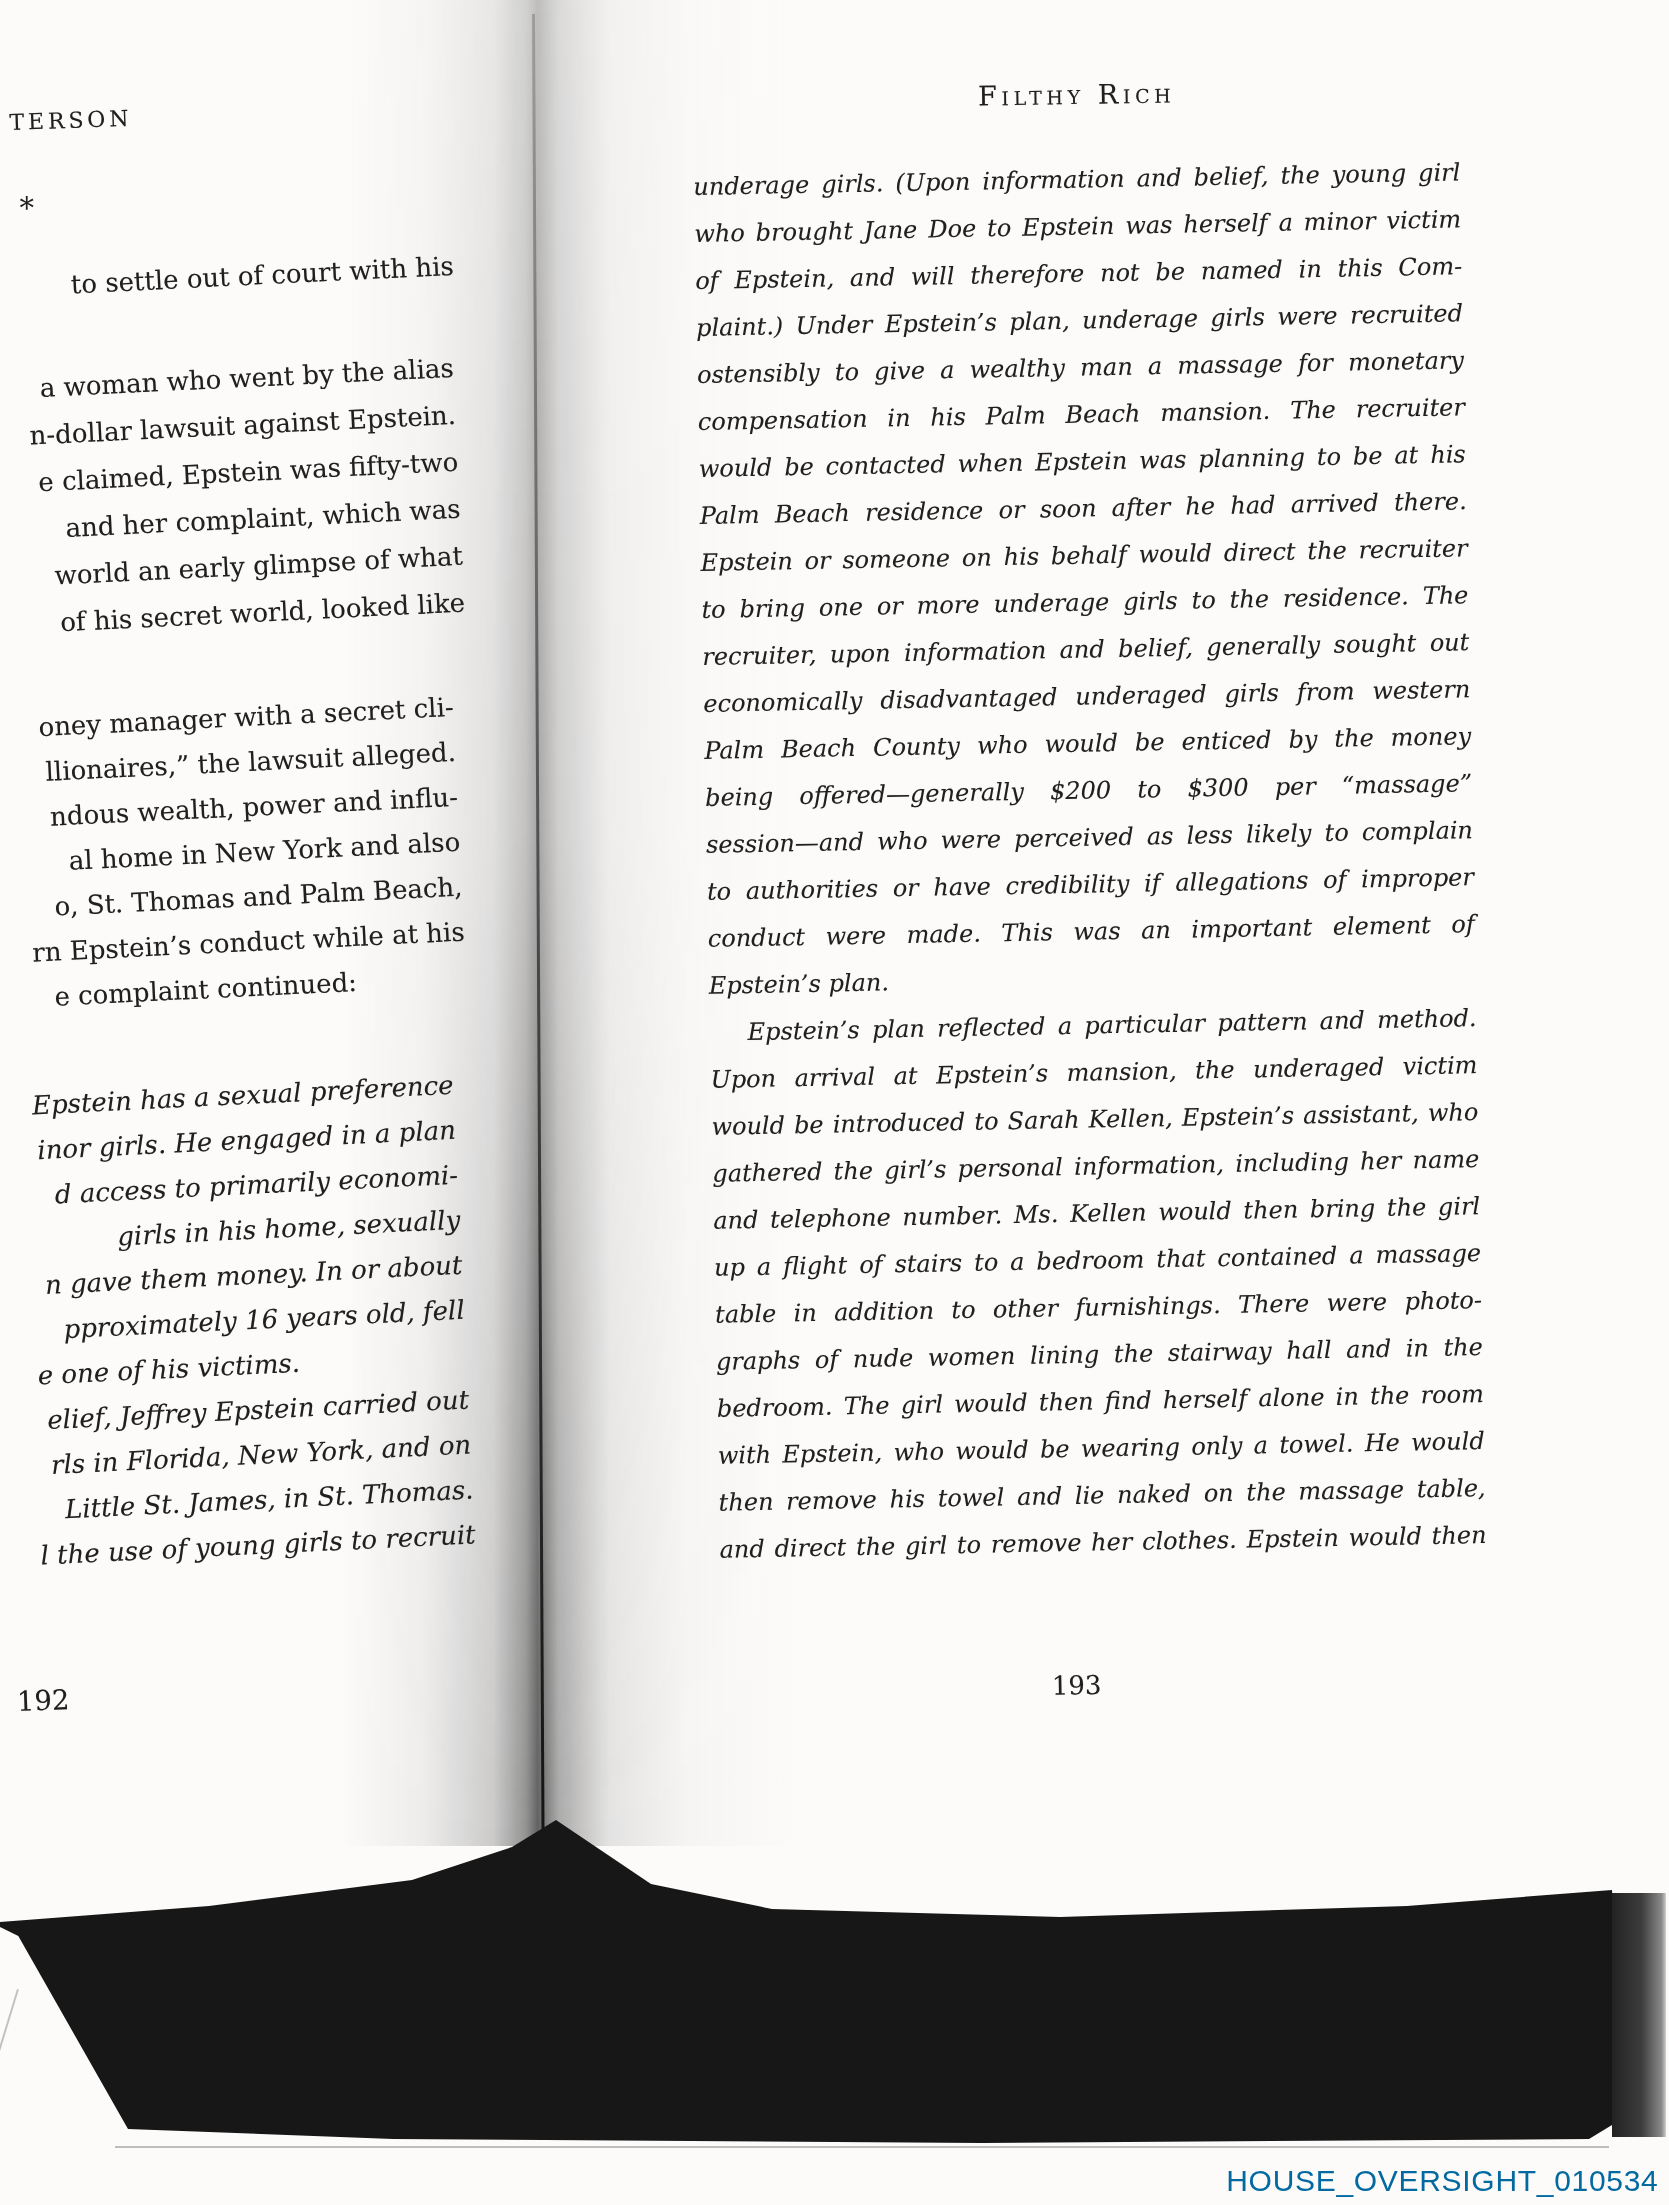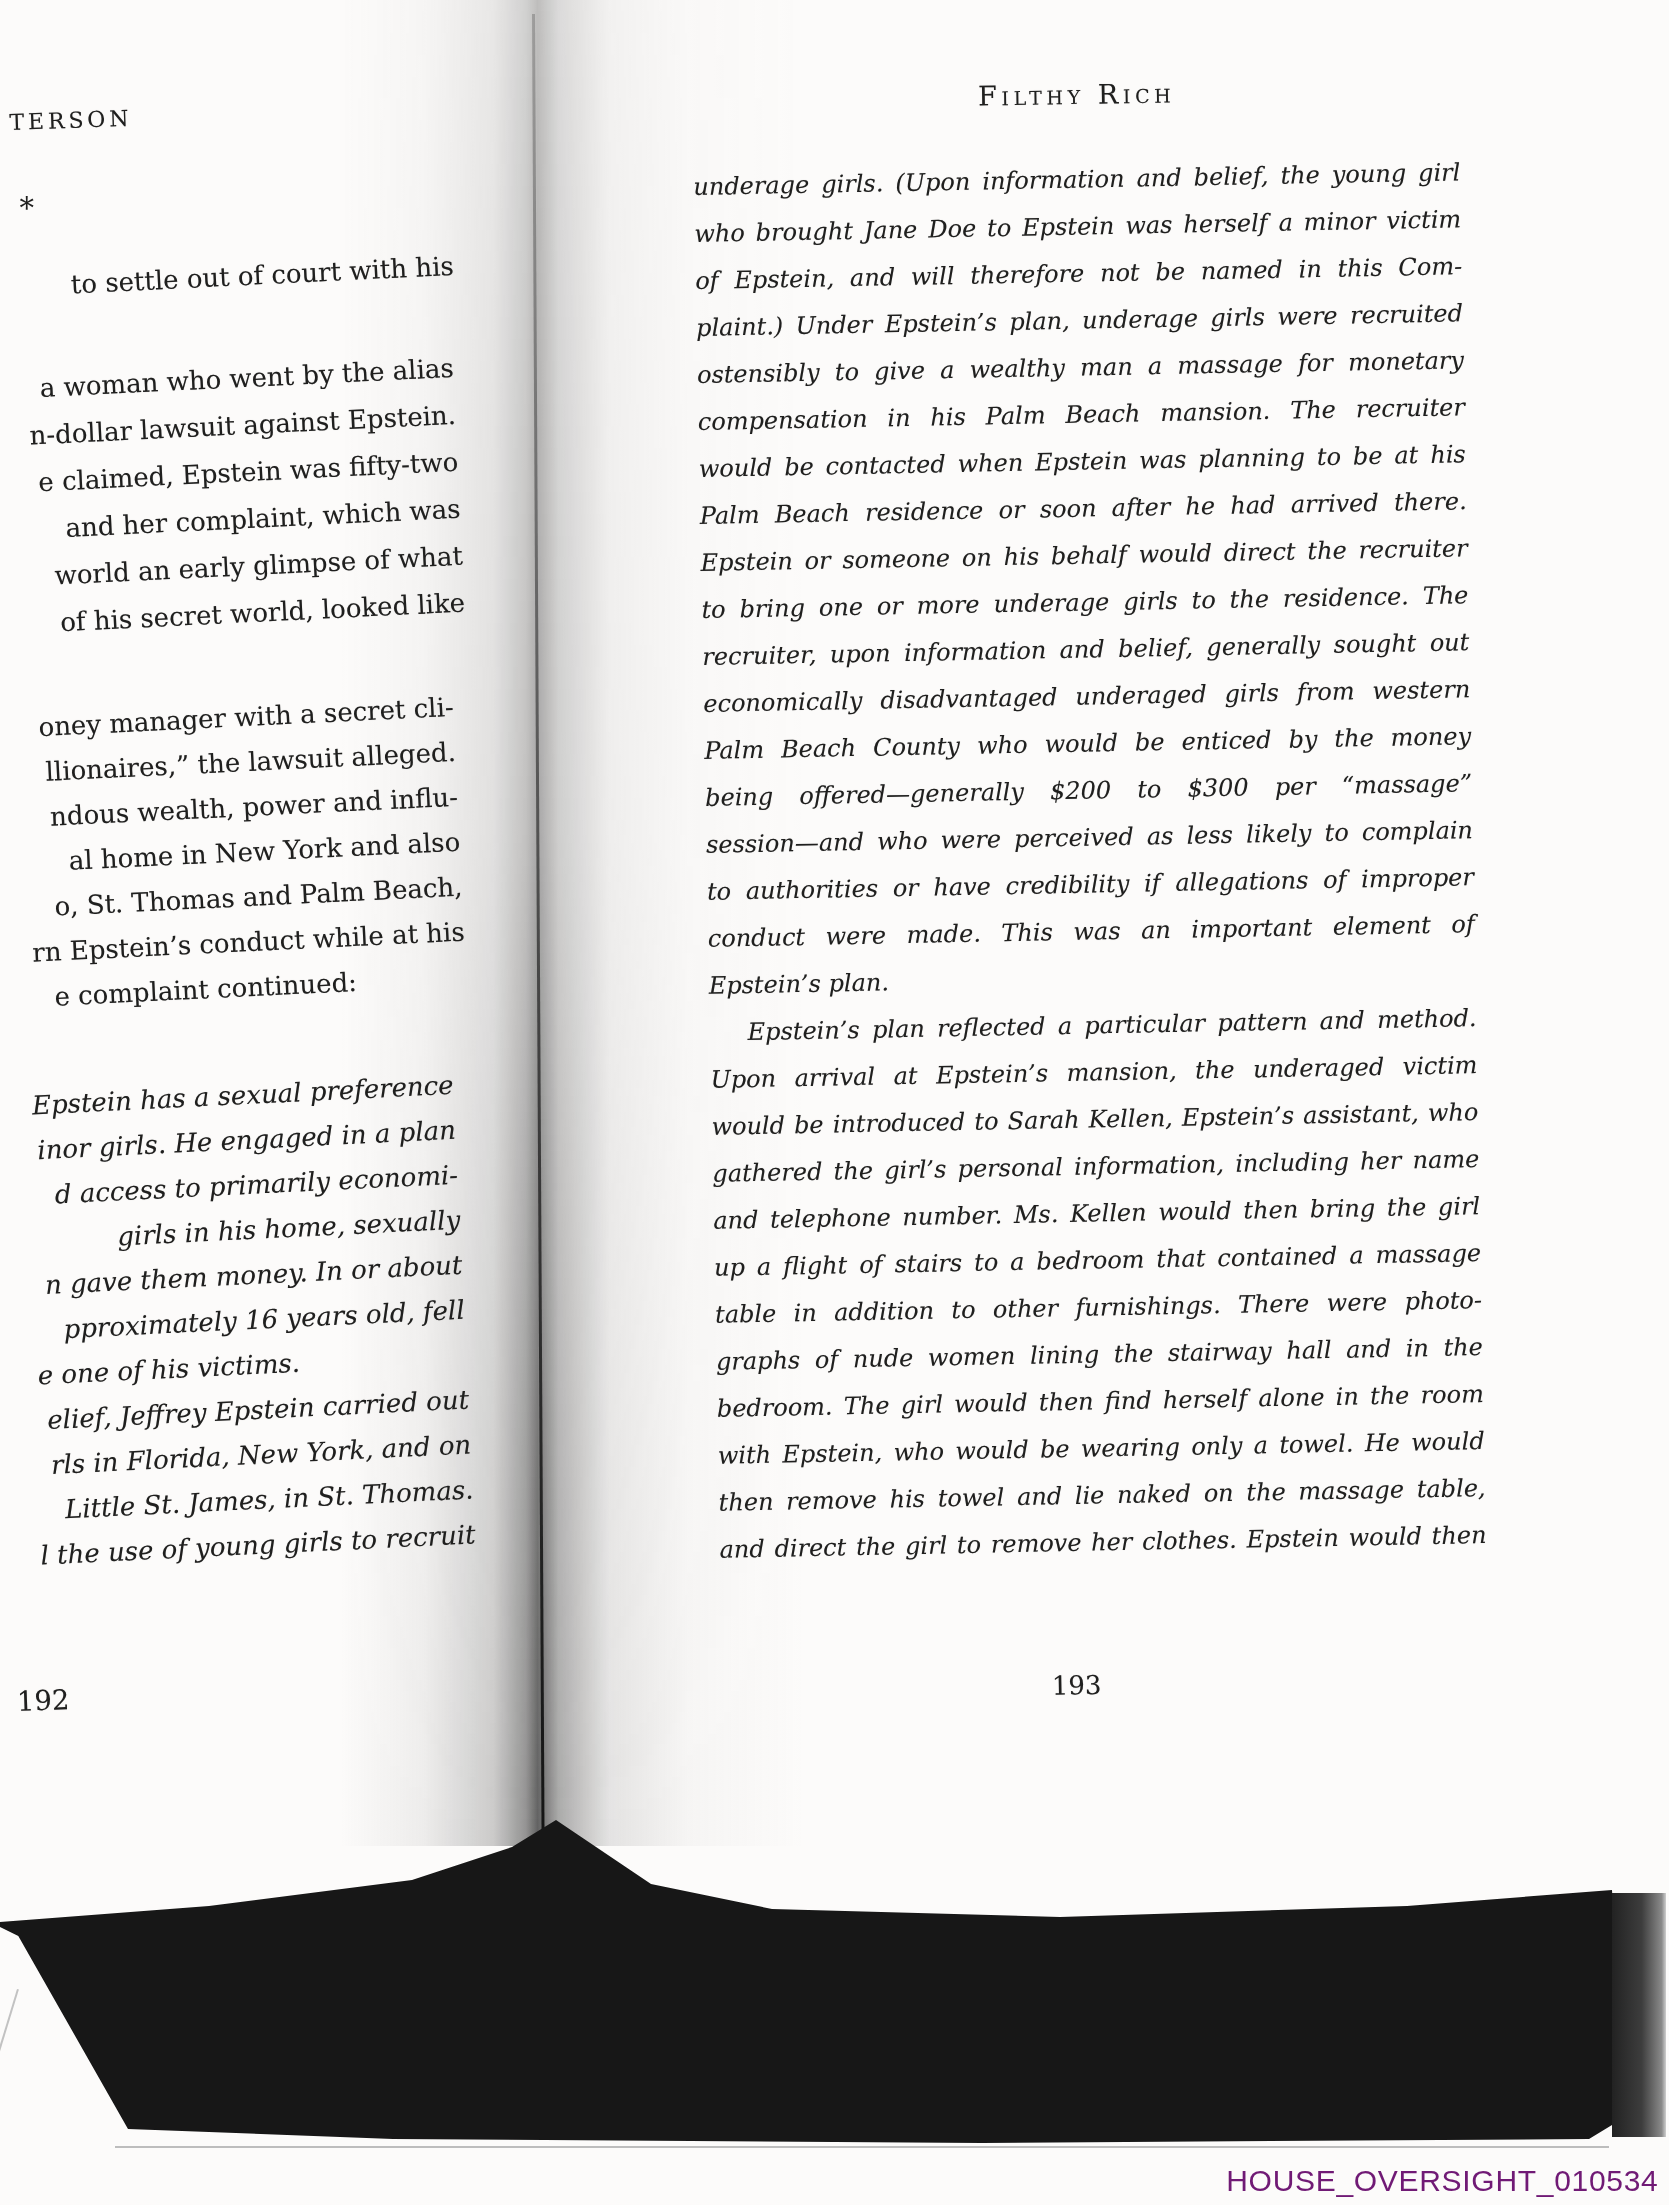--- a/index.html
+++ b/index.html
@@ -95,21 +95,21 @@
     left:17px; top:1989px; width:2px; height:154px; background:#c2c2c2;
     transform:rotate(17deg); transform-origin:top left; z-index:4;
   }
   #under-redaction-line {
     left:115px; top:2146px; width:1494px; height:2px; background:#bdbdbd; z-index:3;
   }
 
   
   #bates {
     right:10.5px; top:2164px; font-family:"Liberation Sans","DejaVu Sans",sans-serif;
-    font-size:30px; letter-spacing:0.7px; color:#701a75; z-index:4;
+    font-size:30px; letter-spacing:0.7px; color:#0369a1; z-index:4;
   }
 </style>
 </head>
 <body>
 
 <div id="canvas">
 
   <div id="gutter-shadow" class="abs"></div>
   <div id="crease-line" class="abs"></div>
 

